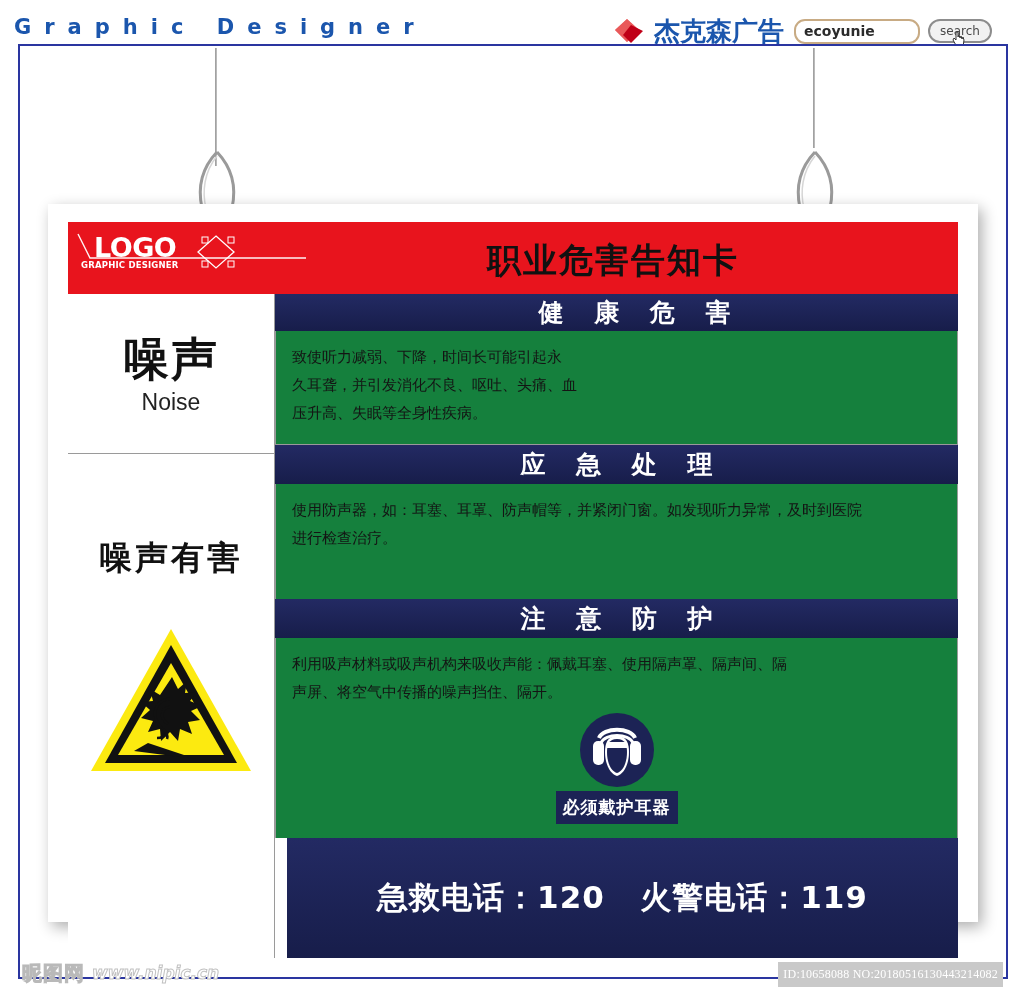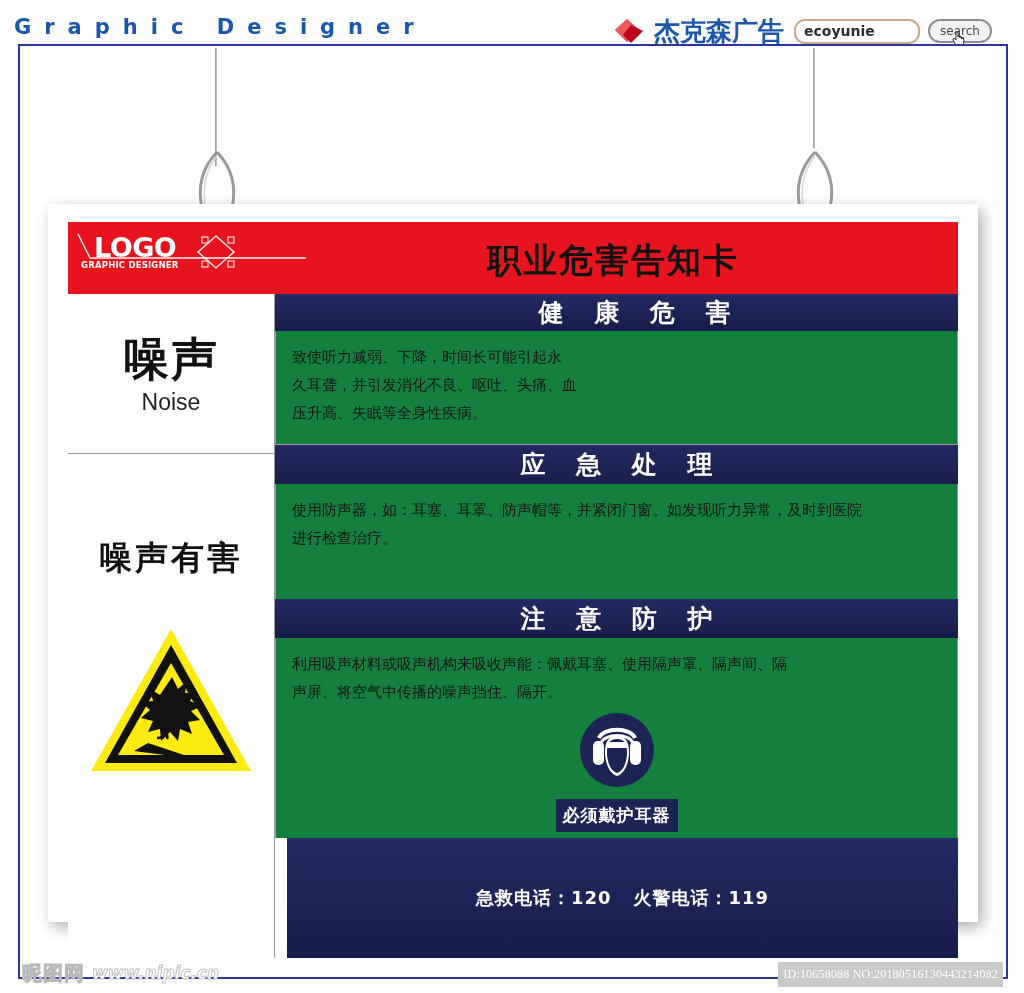--- a/index.html
+++ b/index.html
@@ -289,39 +289,39 @@
   }
   #prot-text { white-space: pre-line; }
   #ppe-wrap {
     margin-top: 6px;
     display: flex;
     flex-direction: column;
     align-items: center;
   }
   #ppe-icon { width: 76px; height: 76px; }
   #ppe-label {
-    margin-top: 11px;
+    margin-top: 3px;
     background: #1c2355;
     color: #ffffff;
     font-size: 17px;
     font-weight: 700;
     letter-spacing: 1px;
     padding: 2px 7px 3px 7px;
     font-family: "DejaVu Sans", sans-serif;
   }
   #phone-band {
     flex: 1;
     min-height: 36px;
     background: #1c2355;
     background-image: linear-gradient(to bottom, #232a63, #171d4a);
     color: #ffffff;
     display: flex;
     align-items: center;
     justify-content: center;
-    font-size: 18px;
+    font-size: 31px;
     font-weight: 700;
     letter-spacing: 1px;
     font-family: "DejaVu Sans", sans-serif;
     white-space: pre;
     margin-left: 12px;
   }
 
   
   #wm-left {
     position: absolute;

